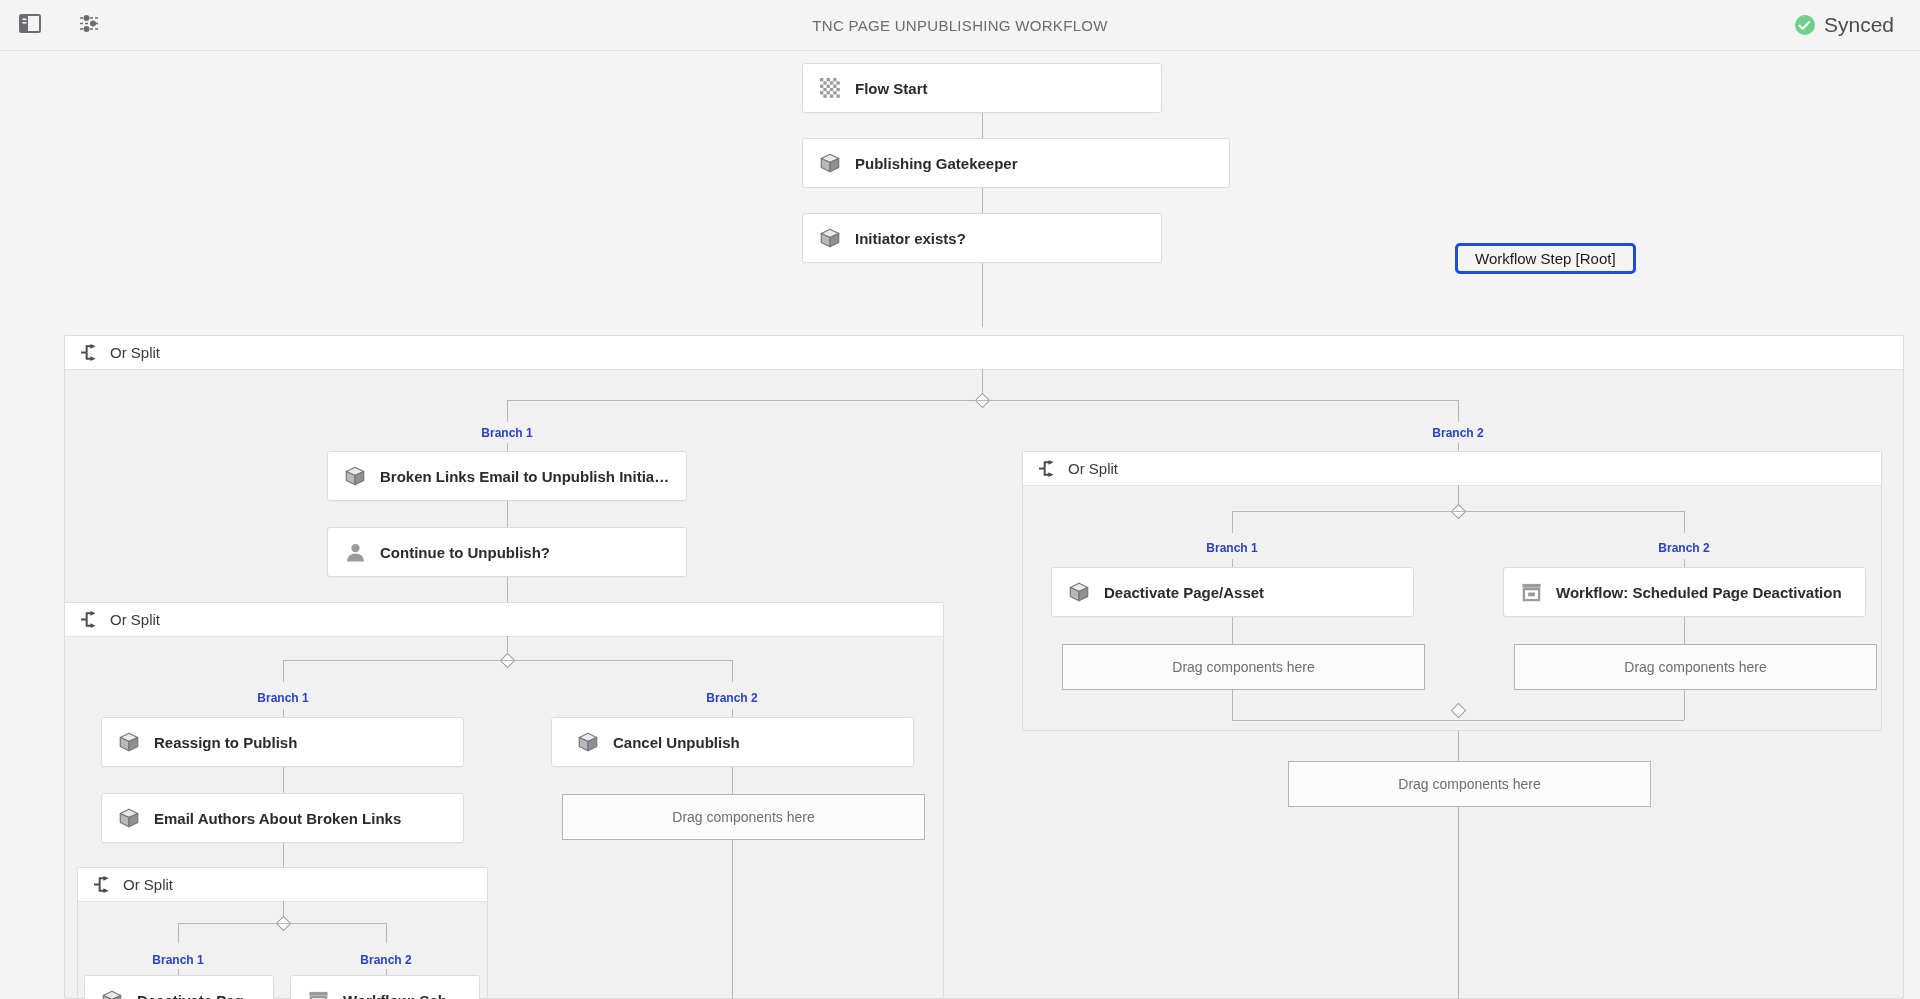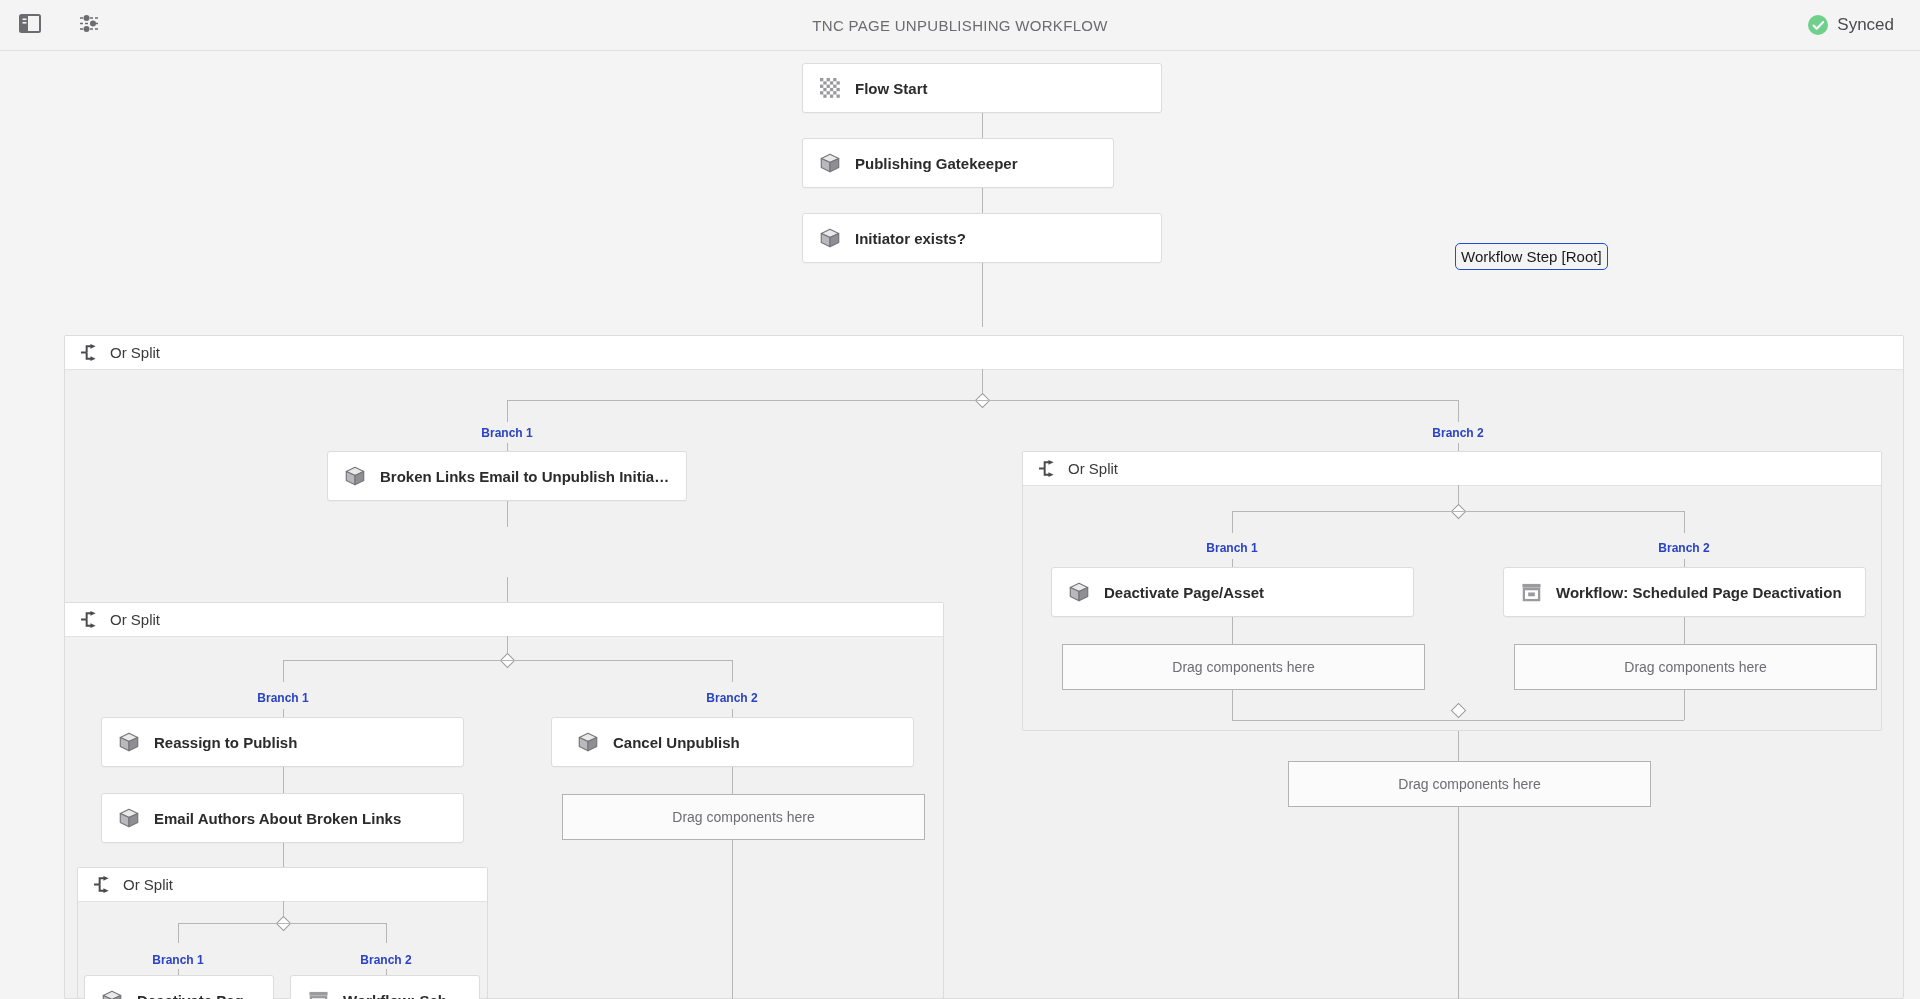--- a/index.html
+++ b/index.html
@@ -30,21 +30,21 @@
     position: absolute; left: 0; width: 1920px;
     text-align: center;
     font-size: 15px; color: #6b6b70;
     letter-spacing: .3px;
     pointer-events: none;
   }
   .tb-right {
     position: absolute; right: 26px;
     display: flex; align-items: center; gap: 9px;
   }
-  .tb-right .label { font-size: 17px; color: #4b4b4f; }
+  .tb-right .label { font-size: 21px; color: #4b4b4f; }
   .check-circle {
     width: 20px; height: 20px; border-radius: 50%;
     background: #6fd08c; display: flex;
     align-items: center; justify-content: center;
   }
   .check-circle svg { display: block; }
 
   
   .canvas {
     position: absolute; top: 51px; left: 0;
@@ -130,24 +130,24 @@
     font-size: 12px;
     font-weight: bold;
     color: #2a43c4;
     white-space: nowrap;
     transform: translateX(-50%);
   }
 
   
   .tooltip {
     position: absolute;
-    border: 1px solid #1d4ed8;
+    border: 3px solid #1d4ed8;
     border-radius: 5px;
     background: #f4f4f4;
-    padding: 4px 5px;
+    padding: 4px 17px;
     font-size: 15px;
     color: #1a1a1a;
     white-space: nowrap;
   }
 </style>
 </head>
 <body>
 
 <div class="topbar">
   <div class="tb-btn">
@@ -209,21 +209,21 @@
           <rect x="3.3" y="16.5" width="3.3" height="3.3"></rect>
             <rect x="9.9" y="16.5" width="3.3" height="3.3"></rect>
           <rect x="16.5" y="16.5" width="3.3" height="3.3"></rect>
         </g>
       </svg>
     </span>
     <span class="nlabel">Flow Start</span>
   </div>
   <div class="vline" style="left:982px; top:62px; height:25px;"></div>
 
-  <div class="node abs" style="left:802px; top:87px; width:312px;">
+  <div class="node abs" style="left:802px; top:87px; width:428px;">
     <span class="nicon">
       <svg width="22" height="22" viewBox="0 0 24 24">
         <path d="M12 2.5 L21.5 7 L12 11.5 L2.5 7 Z" fill="#e9e9ea" stroke="#76767a" stroke-width="1.3" stroke-linejoin="round"></path>
         <path d="M2.5 7 L2.5 17 L12 21.5 L12 11.5 Z" fill="#b9b9bd" stroke="#76767a" stroke-width="1.3" stroke-linejoin="round"></path>
         <path d="M21.5 7 L21.5 17 L12 21.5 L12 11.5 Z" fill="#8e8e93" stroke="#76767a" stroke-width="1.3" stroke-linejoin="round"></path>
       </svg>
     </span>
     <span class="nlabel">Publishing Gatekeeper</span>
   </div>
   <div class="vline" style="left:982px; top:137px; height:25px;"></div>
@@ -270,20 +270,29 @@
       <svg width="22" height="22" viewBox="0 0 24 24">
         <path d="M12 2.5 L21.5 7 L12 11.5 L2.5 7 Z" fill="#e9e9ea" stroke="#76767a" stroke-width="1.3" stroke-linejoin="round"></path>
         <path d="M2.5 7 L2.5 17 L12 21.5 L12 11.5 Z" fill="#b9b9bd" stroke="#76767a" stroke-width="1.3" stroke-linejoin="round"></path>
         <path d="M21.5 7 L21.5 17 L12 21.5 L12 11.5 Z" fill="#8e8e93" stroke="#76767a" stroke-width="1.3" stroke-linejoin="round"></path>
       </svg>
     </span>
     <span class="nlabel">Broken Links Email to Unpublish Initiator</span>
   </div>
   <div class="vline" style="left:507px; top:450px; height:26px;"></div>
 
+  <div class="node abs" style="left:327px; top:476px; width:360px;">
+    <span class="nicon">
+      <svg width="21" height="21" viewBox="0 0 22 22">
+        <circle cx="11" cy="6.4" r="4.4" fill="#9b9b9f"></circle>
+        <path d="M2.2 20.5 C2.2 14.8 6.1 12 11 12 C15.9 12 19.8 14.8 19.8 20.5 Z" fill="#9b9b9f"></path>
+      </svg>
+    </span>
+    <span class="nlabel">Continue to Unpublish?</span>
+  </div>
   <div class="vline" style="left:507px; top:526px; height:25px;"></div>
 
   <div class="split abs" style="left:64px; top:551px; width:880px; height:397px;">
     <div class="split-head">
       <span class="sicon">
         <svg width="19" height="17" viewBox="0 0 20 18">
           <path d="M1 9 H7" stroke="#4a4a4e" stroke-width="2.1" fill="none"></path>
           <path d="M7 9 V2.5 H12" stroke="#4a4a4e" stroke-width="2.1" fill="none"></path>
           <path d="M7 9 V15.5 H12" stroke="#4a4a4e" stroke-width="2.1" fill="none"></path>
           <path d="M11 0 L16.5 2.5 L11 5 Z" fill="#4a4a4e"></path>

